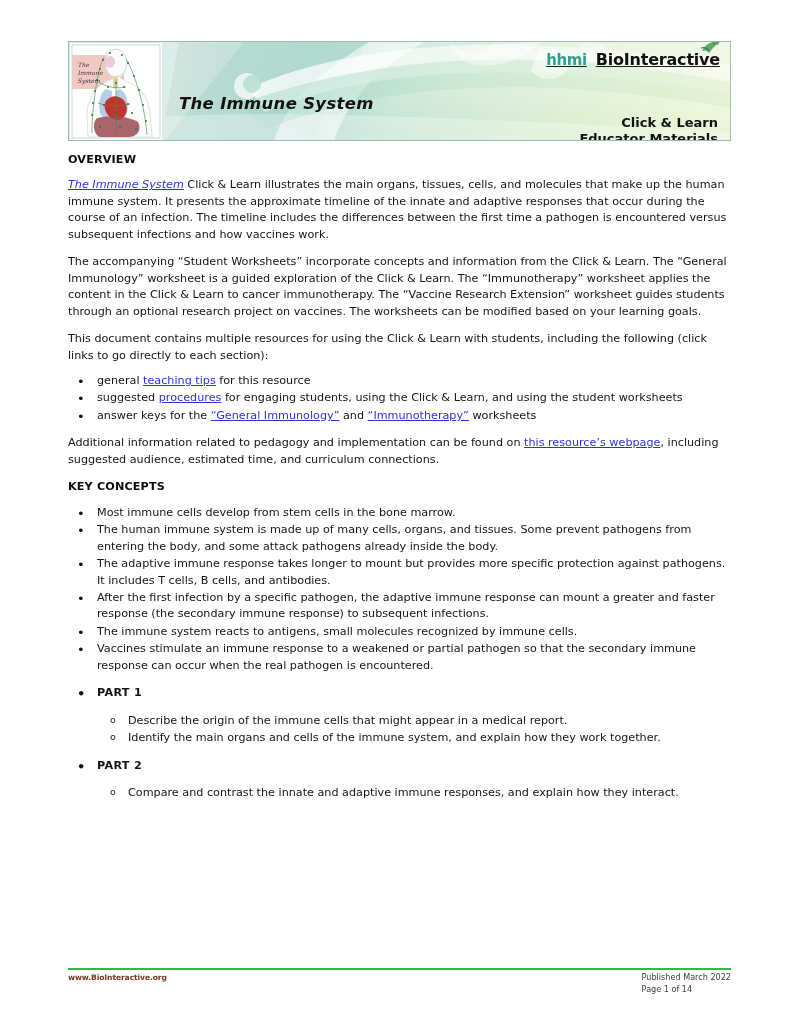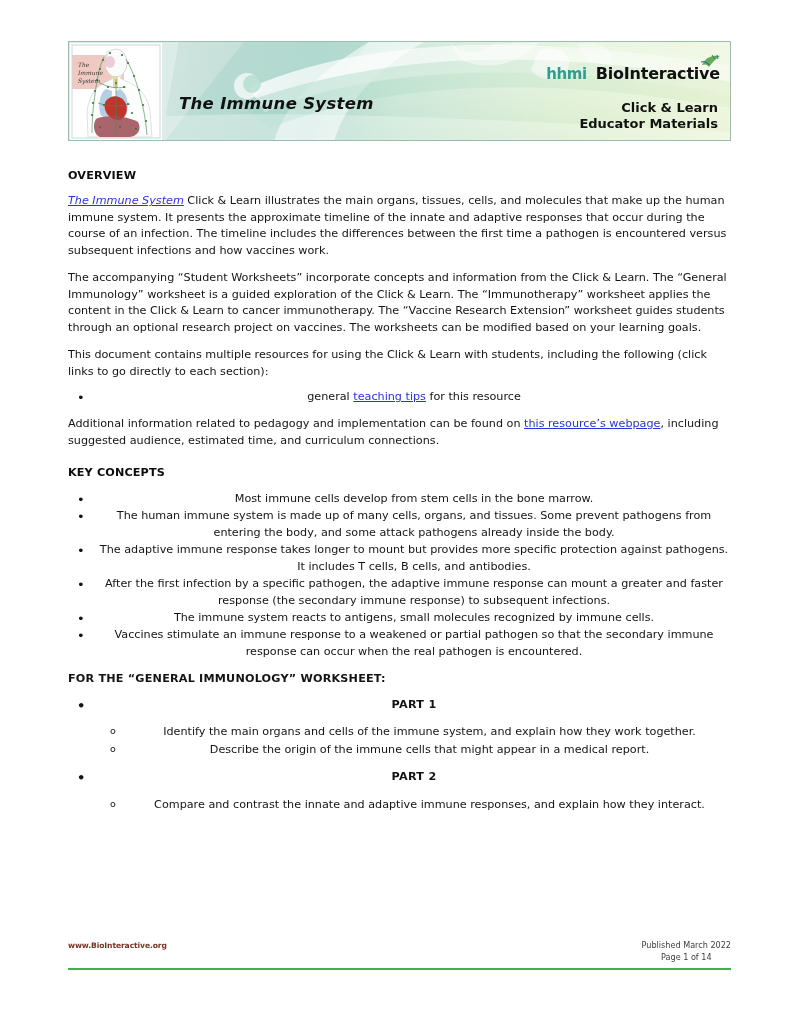--- a/index.html
+++ b/index.html
@@ -57,23 +57,24 @@
     font-weight: bold;
     font-style: italic;
     color: #111111;
     letter-spacing: 0.3px;
     font-family: "DejaVu Sans", sans-serif;
   }
 
   .logo-block {
     position: absolute;
     right: 10px;
-    top: 24px;
+    top: 10px;
     text-align: right;
     line-height: 1;
+    text-decoration: underline;
   }
   .logo-row { display: flex; align-items: baseline; justify-content: flex-end; position: relative; }
   .logo-hhmi {
     font-size: 15px;
     font-weight: bold;
     color: #2f9e8f;
     letter-spacing: -0.4px;
     font-family: "DejaVu Sans", sans-serif;
   }
   .logo-bio {
@@ -82,21 +83,21 @@
     color: #111111;
     margin-left: 9px;
     letter-spacing: -0.2px;
     font-family: "DejaVu Sans", sans-serif;
   }
   .logo-flourish { position: absolute; right: -2px; top: -12px; width: 22px; height: 14px; }
 
   .banner-sub {
     position: absolute;
     right: 12px;
-    top: 58px;
+    top: 73px;
     text-align: right;
     font-size: 13px;
     font-weight: bold;
     color: #111111;
     line-height: 1.25;
     font-family: "DejaVu Sans", sans-serif;
   }
 
   
   .content {
@@ -106,21 +107,21 @@
     width: 663px;
     font-size: 11.2px;
     line-height: 1.47;
     color: #141414;
     font-family: "DejaVu Sans", sans-serif;
   }
 
   h2.section {
     font-size: 11.2px;
     font-weight: bold;
-    margin: 16px 0 9px 0;
+    margin: 0 0 9px 0;
     letter-spacing: 0.15px;
     color: #0d0d0d;
   }
   .sec-gap { margin-top: 18px; }
 
   p.para {
     margin: 0 0 11px 0;
     text-align: left;
   }
   p.para.tight { margin-bottom: 9px; }
@@ -128,21 +129,20 @@
   a.link {
     color: #2b33d8;
     text-decoration: underline;
   }
   a.link.ital { font-style: italic; }
 
   ul.bul, ul.sub {
     list-style: none;
     margin: 0 0 11px 0;
     padding: 0;
-    text-align: center;
   }
   ul.bul > li {
     position: relative;
     padding-left: 29px;
     margin-bottom: 1px;
   }
   ul.bul > li::before {
     content: "\2022";
     position: absolute;
     left: 9px;
@@ -180,36 +180,36 @@
     position: absolute;
     left: 68px;
     top: 968px;
     width: 663px;
     height: 2px;
     background: #3ab54a;
   }
   .footer {
     position: absolute;
     left: 68px;
-    top: 940px;
+    top: 972px;
     width: 663px;
     display: flex;
     justify-content: space-between;
     align-items: flex-start;
     font-family: "DejaVu Sans", sans-serif;
   }
   .footer-url {
     font-size: 7.6px;
     font-weight: bold;
     color: #7a3320;
     letter-spacing: -0.1px;
     padding-top: 1px;
   }
   .footer-right {
-    text-align: center;
+    text-align: left;
     font-size: 8.1px;
     color: #3c3c3c;
     line-height: 1.45;
   }
 </style>
 </head>
 <body>
 
 <div class="page">
 
@@ -327,44 +327,45 @@
     <h2 class="section">OVERVIEW</h2>
 
     <p class="para"><a class="link ital" href="#">The Immune System</a><span> Click &amp; Learn illustrates the main organs, tissues, cells, and molecules that make up the human immune system. It presents the approximate timeline of the innate and adaptive responses that occur during the course of an infection. The timeline includes the differences between the first time a pathogen is encountered versus subsequent infections and how vaccines work.</span></p>
 
     <p class="para">The accompanying “Student Worksheets” incorporate concepts and information from the Click &amp; Learn. The “General Immunology” worksheet is a guided exploration of the Click &amp; Learn. The “Immunotherapy” worksheet applies the content in the Click &amp; Learn to cancer immunotherapy. The “Vaccine Research Extension” worksheet guides students through an optional research project on vaccines. The worksheets can be modified based on your learning goals.</p>
 
     <p class="para tight">This document contains multiple resources for using the Click &amp; Learn with students, including the following (click links to go directly to each section):</p>
 
     <ul class="bul">
       <li><span>general </span><a class="link" href="#">teaching tips</a><span> for this resource</span></li>
+      <li><span>suggested </span><a class="link" href="#">procedures</a><span> for engaging students, using the Click &amp; Learn, and using the student worksheets</span></li>
+      <li><span>answer keys for the </span><a class="link" href="#">“General Immunology”</a><span> and </span><a class="link" href="#">“Immunotherapy”</a><span> worksheets</span></li>
     </ul>
 
     <p class="para"><span>Additional information related to pedagogy and implementation can be found on </span><a class="link" href="#">this resource’s webpage</a><span>, including suggested audience, estimated time, and curriculum connections.</span></p>
 
     <h2 class="section sec-gap">KEY CONCEPTS</h2>
 
     <ul class="bul">
       <li>Most immune cells develop from stem cells in the bone marrow.</li>
       <li>The human immune system is made up of many cells, organs, and tissues. Some prevent pathogens from entering the body, and some attack pathogens already inside the body.</li>
       <li>The adaptive immune response takes longer to mount but provides more specific protection against pathogens. It includes T cells, B cells, and antibodies.</li>
       <li>After the first infection by a specific pathogen, the adaptive immune response can mount a greater and faster response (the secondary immune response) to subsequent infections.</li>
       <li>The immune system reacts to antigens, small molecules recognized by immune cells.</li>
       <li>Vaccines stimulate an immune response to a weakened or partial pathogen so that the secondary immune response can occur when the real pathogen is encountered.</li>
     </ul>
 
 
-    <p class="para tight smallcaps"><span class="sc-big">FOR THE </span><span class="sc-big">“GENERAL IMMUNOLOGY”</span><span class="sc-big"> WORKSHEET:</span></p>
 
     <ul class="bul">
       <li class="li-part label-part">PART 1</li>
     </ul>
     <ul class="sub sub-after-part">
+      <li>Describe the origin of the immune cells that might appear in a medical report.</li>
       <li>Identify the main organs and cells of the immune system, and explain how they work together.</li>
-      <li>Describe the origin of the immune cells that might appear in a medical report.</li>
     </ul>
     <ul class="bul">
       <li class="label-part">PART 2</li>
     </ul>
     <ul class="sub">
       <li>Compare and contrast the innate and adaptive immune responses, and explain how they interact.</li>
     </ul>
 
   </div>
 

